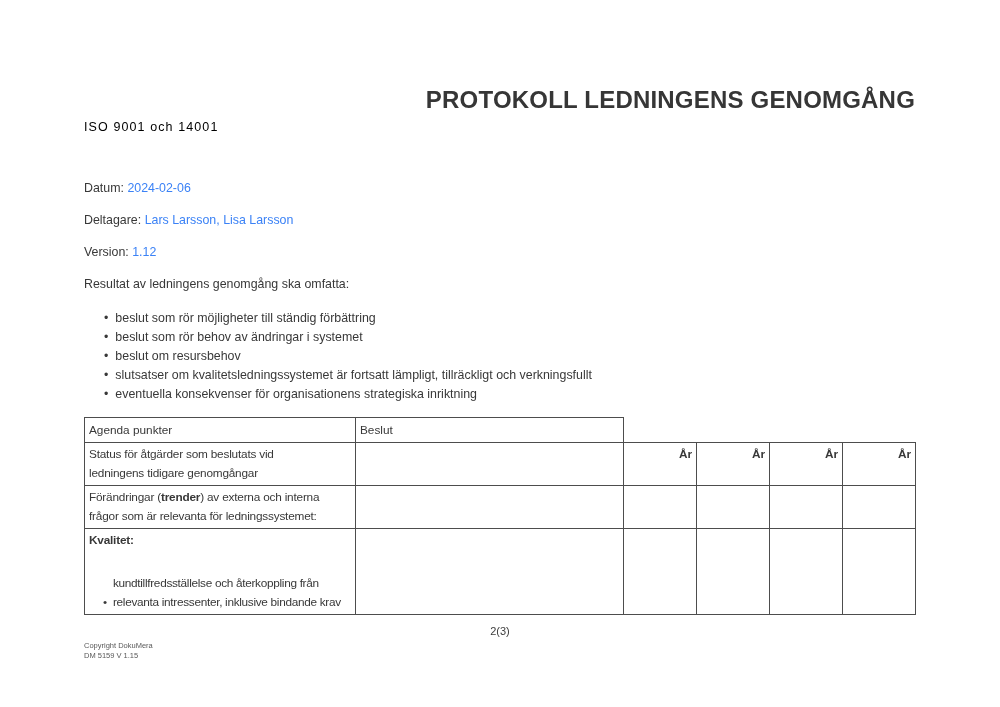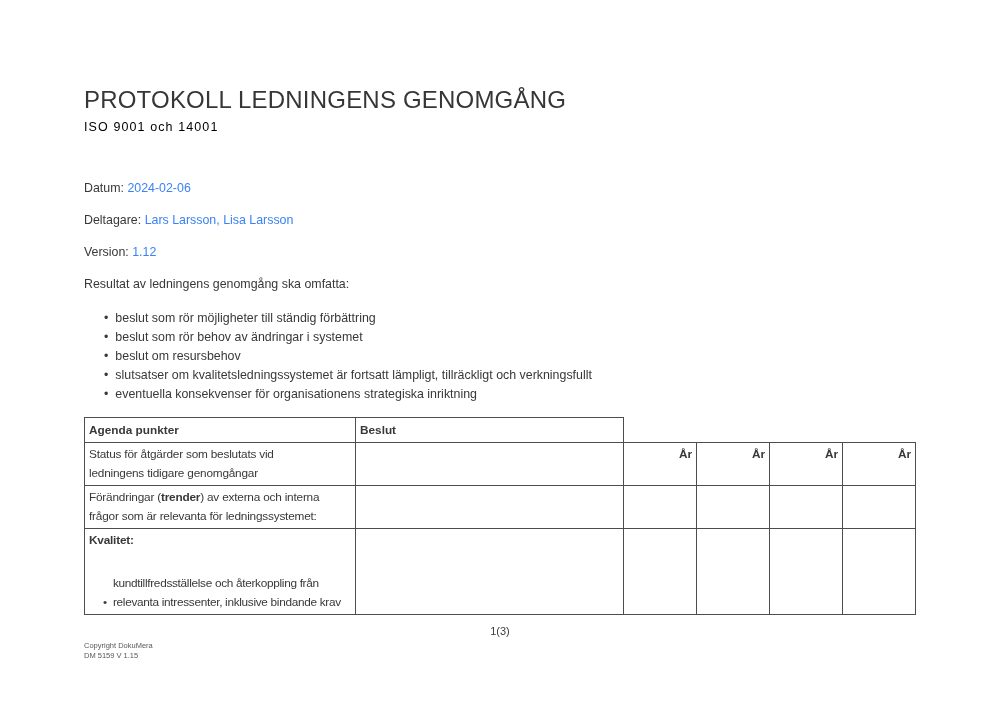--- a/index.html
+++ b/index.html
@@ -7,21 +7,21 @@
   .page {
     position:relative;
     width:1000px; height:707px;
     background:#ffffff;
     font-family:"Liberation Sans","DejaVu Sans",sans-serif;
     color:#383838;
     overflow:hidden;
   }
   .content { position:absolute; left:84px; top:87px; width:831px; }
 
-  .doc-title { font-size:24px; line-height:26px; font-weight:400; letter-spacing:0.2px; color:#363636; }
+  .doc-title { font-size:24px; line-height:26px; font-weight:700; letter-spacing:0.2px; color:#363636;text-align:right; }
   .doc-subtitle { margin-top:7px; font-size:12.5px; line-height:15px; letter-spacing:1.1px; color:#000000; }
 
   .meta-block { margin-top:46px; }
   .meta-line { margin:0 0 17px 0; font-size:12.4px; line-height:15px; }
   .meta-value { color:#3b82f6; }
 
   .intro { margin-top:13px; font-size:12.4px; line-height:15px; }
 
   .bullet-list { margin-top:17px; list-style:none; }
   .bullet-list li {
@@ -41,21 +41,21 @@
     width:831px;
   }
   .agenda-table td {
     border:1px solid #4d4d4d;
     vertical-align:top;
     font-size:11.8px;
     line-height:19px;
     padding:2px 4px;
   }
   .agenda-table td.nb { border:none; }
-  .agenda-table tr.head-row td { height:22px; font-weight:bold; padding-top:3px; }
+  .agenda-table tr.head-row td { height:22px; font-weight:normal; padding-top:3px; }
   .agenda-table tr.row-1 td { height:41px; }
   .agenda-table tr.row-2 td { height:40px; }
   .agenda-table tr.row-3 td { height:61px; }
   .agenda-cell { letter-spacing:-0.2px; }
   .agenda-cell.narrow { padding-right:34px; }
   .year-cell { font-weight:bold; padding-top:3px;text-align:right; }
   .cell-bullet { display:flex; align-items:flex-end;margin-top:24px; }
   .cell-bullet::before {
     content:"\2022";
     margin-left:14px; margin-right:6px;
@@ -143,19 +143,19 @@
         <td></td>
         <td></td>
         <td></td>
         <td></td>
       </tr>
     </tbody>
       </table>
 
   </div>
 
-  <div class="page-number">1(3)</div>
+  <div class="page-number">2(3)</div>
 
   <div class="copyright">
     <div>Copyright DokuMera</div>
     <div>DM 5159 V 1.15</div>
   </div>
 </div>
 
 </body></html>

